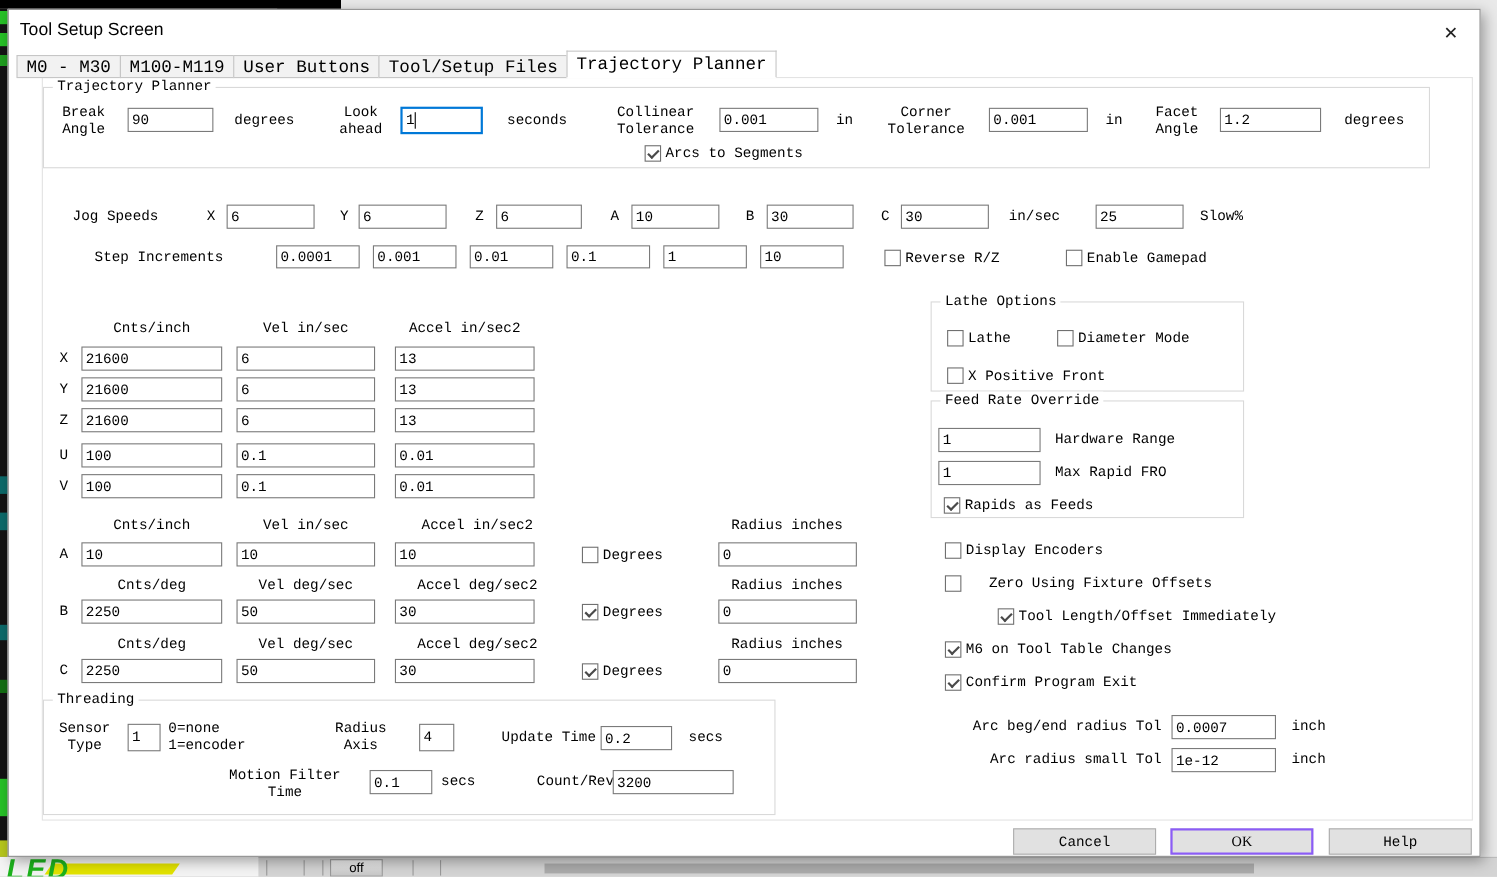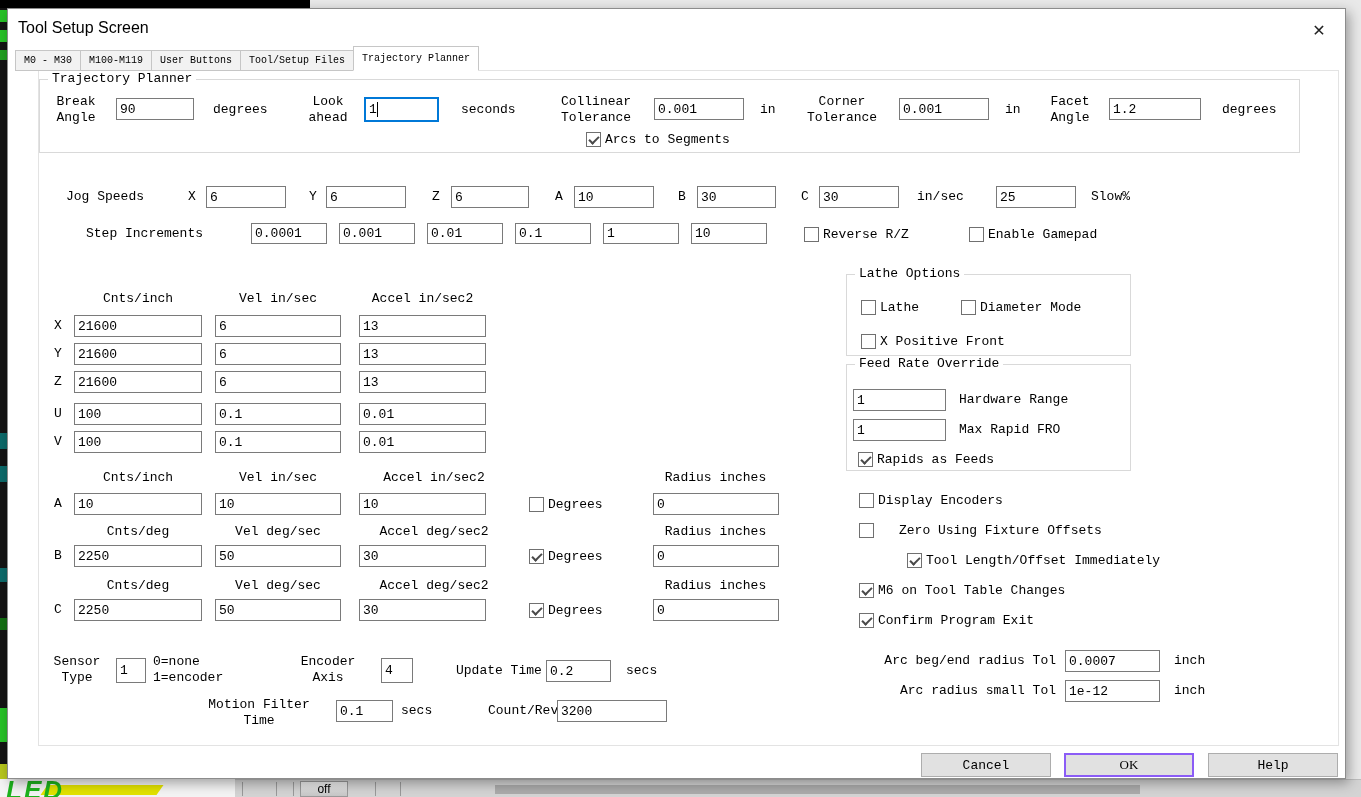--- a/index.html
+++ b/index.html
@@ -17,21 +17,21 @@
   .tb-sep { position:absolute; top:2px; width:1px; height:14px; background:#9a9a9a; }
   .tb-band { position:absolute; left:260px; top:5px; width:645px; height:9px; background:#ababab; }
   .tb-off { position:absolute; left:65px; top:1px; width:48px; height:16px; background:linear-gradient(#f0f0f0,#c6c6c6); border:1px solid #9a9a9a; box-sizing:border-box; display:flex; align-items:center; justify-content:center; font-size:12px; font-family:"Liberation Sans", sans-serif; }
 
   
   .dialog { position:absolute; left:7px; top:8px; width:1339px; height:771px; background:#fff; border:1px solid #8c8c8c; box-sizing:border-box; box-shadow:3px 4px 12px rgba(0,0,0,.35); }
   .title { position:absolute; left:10px; top:10px; font-family:"Liberation Sans", sans-serif; font-size:16px; color:#000; }
   .close { position:absolute; right:12px; top:8px; width:28px; height:26px; display:flex; align-items:center; justify-content:center; font-family:"Liberation Sans", sans-serif; font-size:16px; color:#222; cursor:pointer; }
 
   .tabs { position:absolute; left:7px; top:37px; height:25px; display:flex; align-items:flex-end; }
-  .tab { box-sizing:border-box; height:21px; display:flex; align-items:center; padding:0 8px; font-size:10px; background:#f2f2f2; border:1px solid #c6c6c6; margin-right:-1px; z-index:1; white-space:pre; cursor:pointer; }
+  .tab { box-sizing:border-box; height:21px; display:flex; align-items:center; padding:0 8px; font-size:16px; background:#f2f2f2; border:1px solid #c6c6c6; margin-right:-1px; z-index:1; white-space:pre; cursor:pointer; }
   .tab.active { height:25px; background:#fff; border-bottom:1px solid #fff; z-index:3; }
   .pane { position:absolute; left:30px; top:61px; width:1301px; height:676px; border:1px solid #e3e3e3; box-sizing:border-box; z-index:0; }
 
   .grp { position:absolute; border:1px solid #d9d9d9; box-sizing:border-box; background:#fff; }
   .grplbl { position:absolute; top:-9px; left:8px; background:#fff; padding:0 4px; font-size:13px; white-space:pre; }
 
   .lbl { position:absolute; font-size:13px; line-height:16px; white-space:pre-line; color:#000; }
   .ctr { text-align:center; }
   .rt  { text-align:right; }
 
@@ -265,26 +265,29 @@
     </div>
     <div class="cbrow" style="left:851px;top:573px;">
       <span class="cb checked"></span>
       <span>M6 on Tool Table Changes</span>
     </div>
     <div class="cbrow" style="left:851px;top:603px;">
       <span class="cb checked"></span>
       <span>Confirm Program Exit</span>
     </div>
 
+    <div class="grp" style="left:31px;top:627px;width:666px;height:105px;">
+      <span class="grplbl">Threading</span>
+    </div>
     <div class="lbl ctr" style="left:38px;top:645px;width:62px;">Sensor
 Type</div>
     <input class="inp" style="left: 108px; top: 649px; width: 30px; height: 25px;" value="1">
     <div class="lbl" style="left:145px;top:645px;">0=none
 1=encoder</div>
-    <div class="lbl ctr" style="left:275px;top:645px;width:90px;">Encoder
+    <div class="lbl ctr" style="left:275px;top:645px;width:90px;">Radius
 Axis</div>
     <input class="inp" style="left: 373px; top: 649px; width: 32px; height: 25px;" value="4">
     <div class="lbl" style="left:448px;top:654px;">Update Time</div>
     <input class="inp" style="left: 538px; top: 651px; width: 65px;" value="0.2">
     <div class="lbl" style="left:618px;top:654px;">secs</div>
     <div class="lbl ctr" style="left:191px;top:688px;width:120px;">Motion Filter
 Time</div>
     <input class="inp" style="left: 328px; top: 691px; width: 57px;" value="0.1">
     <div class="lbl" style="left:393px;top:694px;">secs</div>
     <div class="lbl" style="left:480px;top:694px;">Count/Rev</div>

